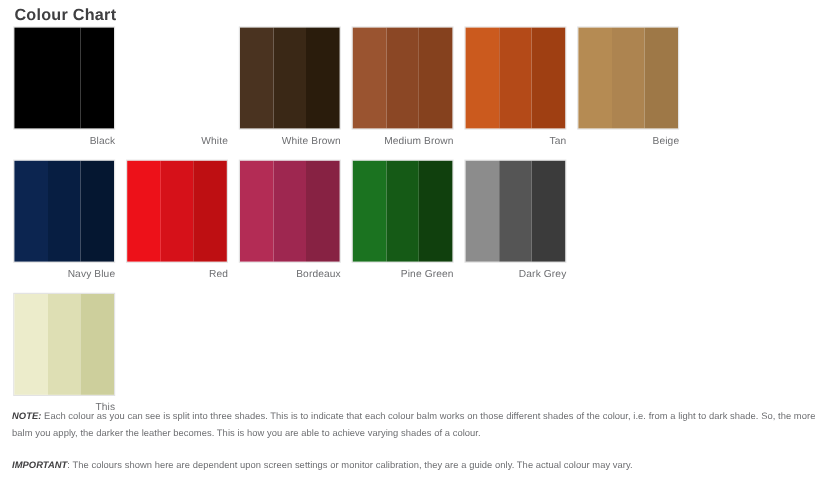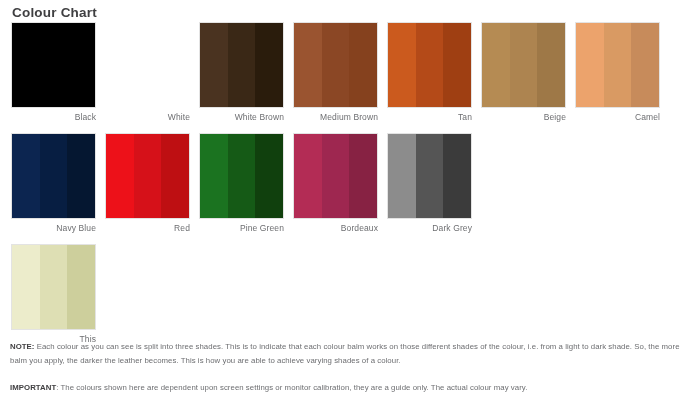--- a/index.html
+++ b/index.html
@@ -78,20 +78,21 @@
   .note-para {
     font-size: 7.8px;
     line-height: 14px;
     color: #6d6e71;
     margin: 0 0 13px 0;
     letter-spacing: 0.05px;
   }
   .note-lead {
     font-weight: bold;
     color: #414042;
+    font-style: italic;
   }
 </style>
 </head>
 <body>
 
 <div class="page">
 
   <div class="chart-title">Colour Chart</div>
 
   <div class="swatch-grid">
@@ -138,28 +139,20 @@
         <div class="swatch-label">Tan</div>
       </div>
       <div class="swatch-cell">
         <div class="swatch-box bordered">
           <div class="stripe" style="background-color: rgb(181, 139, 83);"></div>
           <div class="stripe" style="background-color: rgb(173, 132, 80);"></div>
           <div class="stripe" style="background-color: rgb(158, 120, 71);"></div>
         </div>
         <div class="swatch-label">Beige</div>
       </div>
-      <div class="swatch-cell">
-        <div class="swatch-box bordered">
-          <div class="stripe" style="background-color: rgb(236, 163, 108);"></div>
-          <div class="stripe" style="background-color: rgb(217, 154, 99);"></div>
-          <div class="stripe" style="background-color: rgb(199, 139, 91);"></div>
-        </div>
-        <div class="swatch-label">Camel</div>
-      </div>
     </div>
 
     <div class="swatch-row">
       <div class="swatch-cell">
         <div class="swatch-box bordered">
           <div class="stripe" style="background-color: rgb(12, 37, 80);"></div>
           <div class="stripe" style="background-color: rgb(7, 30, 66);"></div>
           <div class="stripe" style="background-color: rgb(5, 23, 49);"></div>
         </div>
         <div class="swatch-label">Navy Blue</div>
@@ -167,33 +160,33 @@
       <div class="swatch-cell">
         <div class="swatch-box bordered">
           <div class="stripe" style="background-color: rgb(237, 17, 25);"></div>
           <div class="stripe" style="background-color: rgb(214, 17, 25);"></div>
           <div class="stripe" style="background-color: rgb(190, 15, 18);"></div>
         </div>
         <div class="swatch-label">Red</div>
       </div>
       <div class="swatch-cell">
         <div class="swatch-box bordered">
+          <div class="stripe" style="background-color: rgb(179, 44, 85);"></div>
+          <div class="stripe" style="background-color: rgb(158, 39, 80);"></div>
+          <div class="stripe" style="background-color: rgb(135, 34, 67);"></div>
+        </div>
+        <div class="swatch-label">Bordeaux</div>
+      </div>
+      <div class="swatch-cell">
+        <div class="swatch-box bordered">
           <div class="stripe" style="background-color: rgb(27, 115, 32);"></div>
           <div class="stripe" style="background-color: rgb(21, 90, 22);"></div>
           <div class="stripe" style="background-color: rgb(16, 64, 13);"></div>
         </div>
         <div class="swatch-label">Pine Green</div>
-      </div>
-      <div class="swatch-cell">
-        <div class="swatch-box bordered">
-          <div class="stripe" style="background-color: rgb(179, 44, 85);"></div>
-          <div class="stripe" style="background-color: rgb(158, 39, 80);"></div>
-          <div class="stripe" style="background-color: rgb(135, 34, 67);"></div>
-        </div>
-        <div class="swatch-label">Bordeaux</div>
       </div>
       <div class="swatch-cell">
         <div class="swatch-box bordered">
           <div class="stripe" style="background-color: rgb(140, 140, 140);"></div>
           <div class="stripe" style="background-color: rgb(85, 85, 85);"></div>
           <div class="stripe" style="background-color: rgb(59, 59, 59);"></div>
         </div>
         <div class="swatch-label">Dark Grey</div>
       </div>
     </div>

